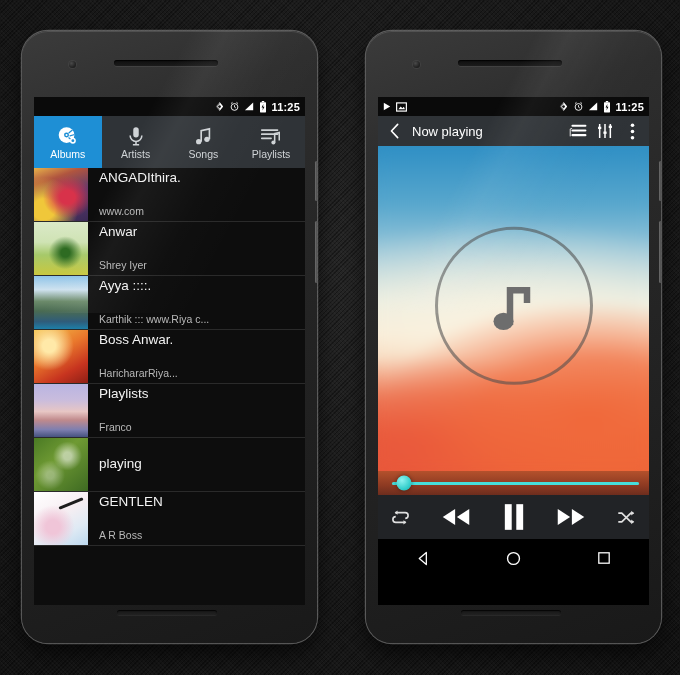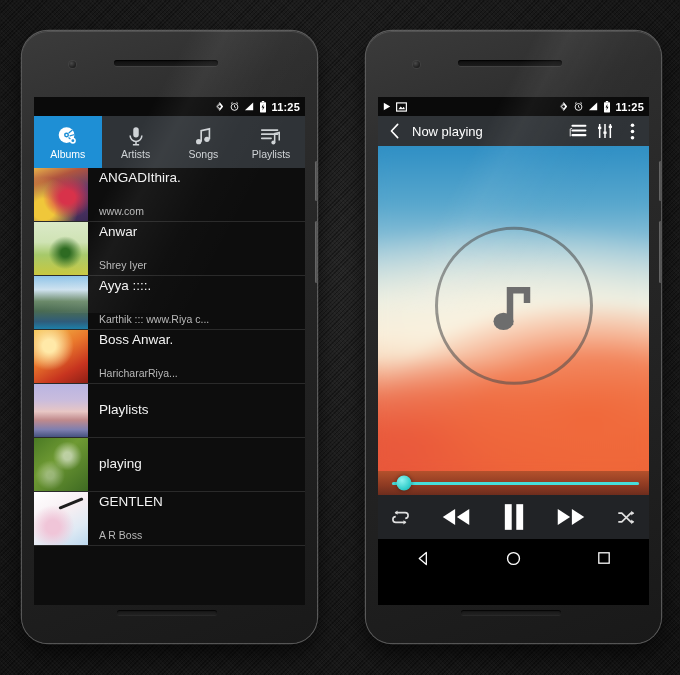--- a/index.html
+++ b/index.html
@@ -309,20 +309,21 @@
         <div class="rowtext">
           <div class="title">Boss Anwar.</div>
           <div class="sub">HarichararRiya...</div>
         </div>
       </div>
 
       <div class="row">
         <div class="thumb art4"></div>
         <div class="rowtext">
           <div class="title">Playlists</div>
+          <div class="sub">Franco</div>
         </div>
       </div>
 
       <div class="row">
         <div class="thumb art5"></div>
         <div class="rowtext">
           <div class="title">playing</div>
         </div>
       </div>
 

